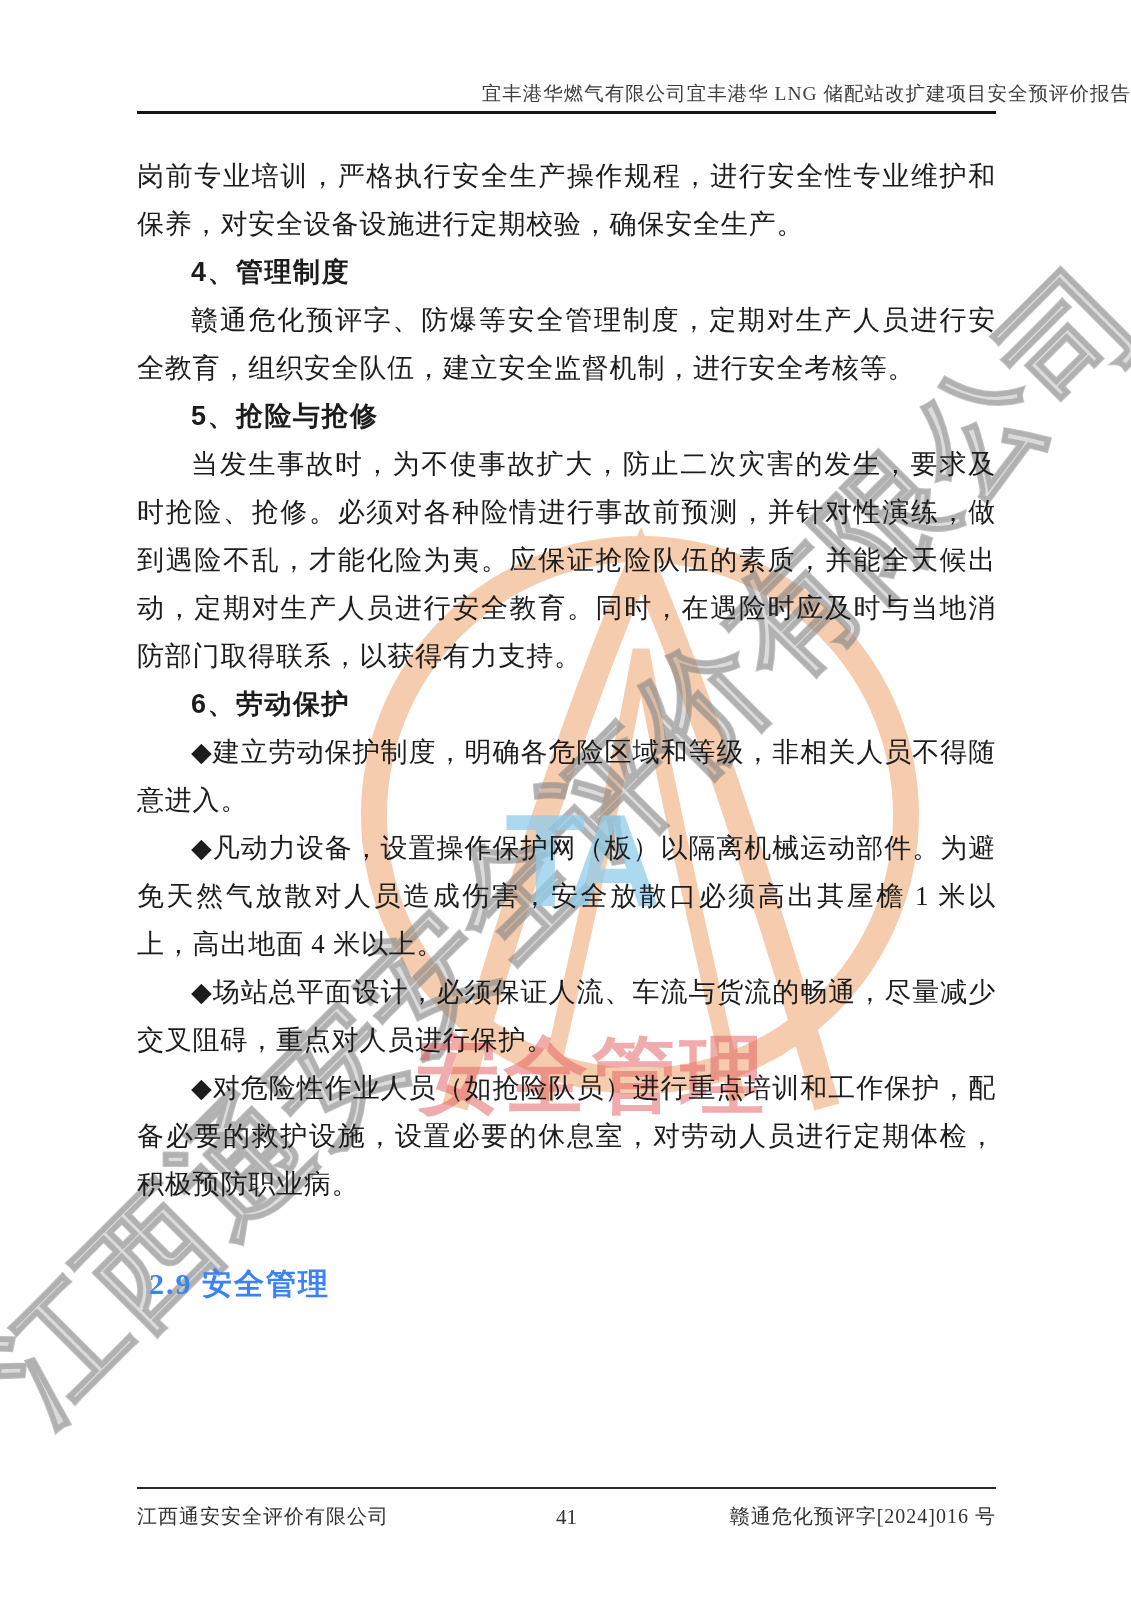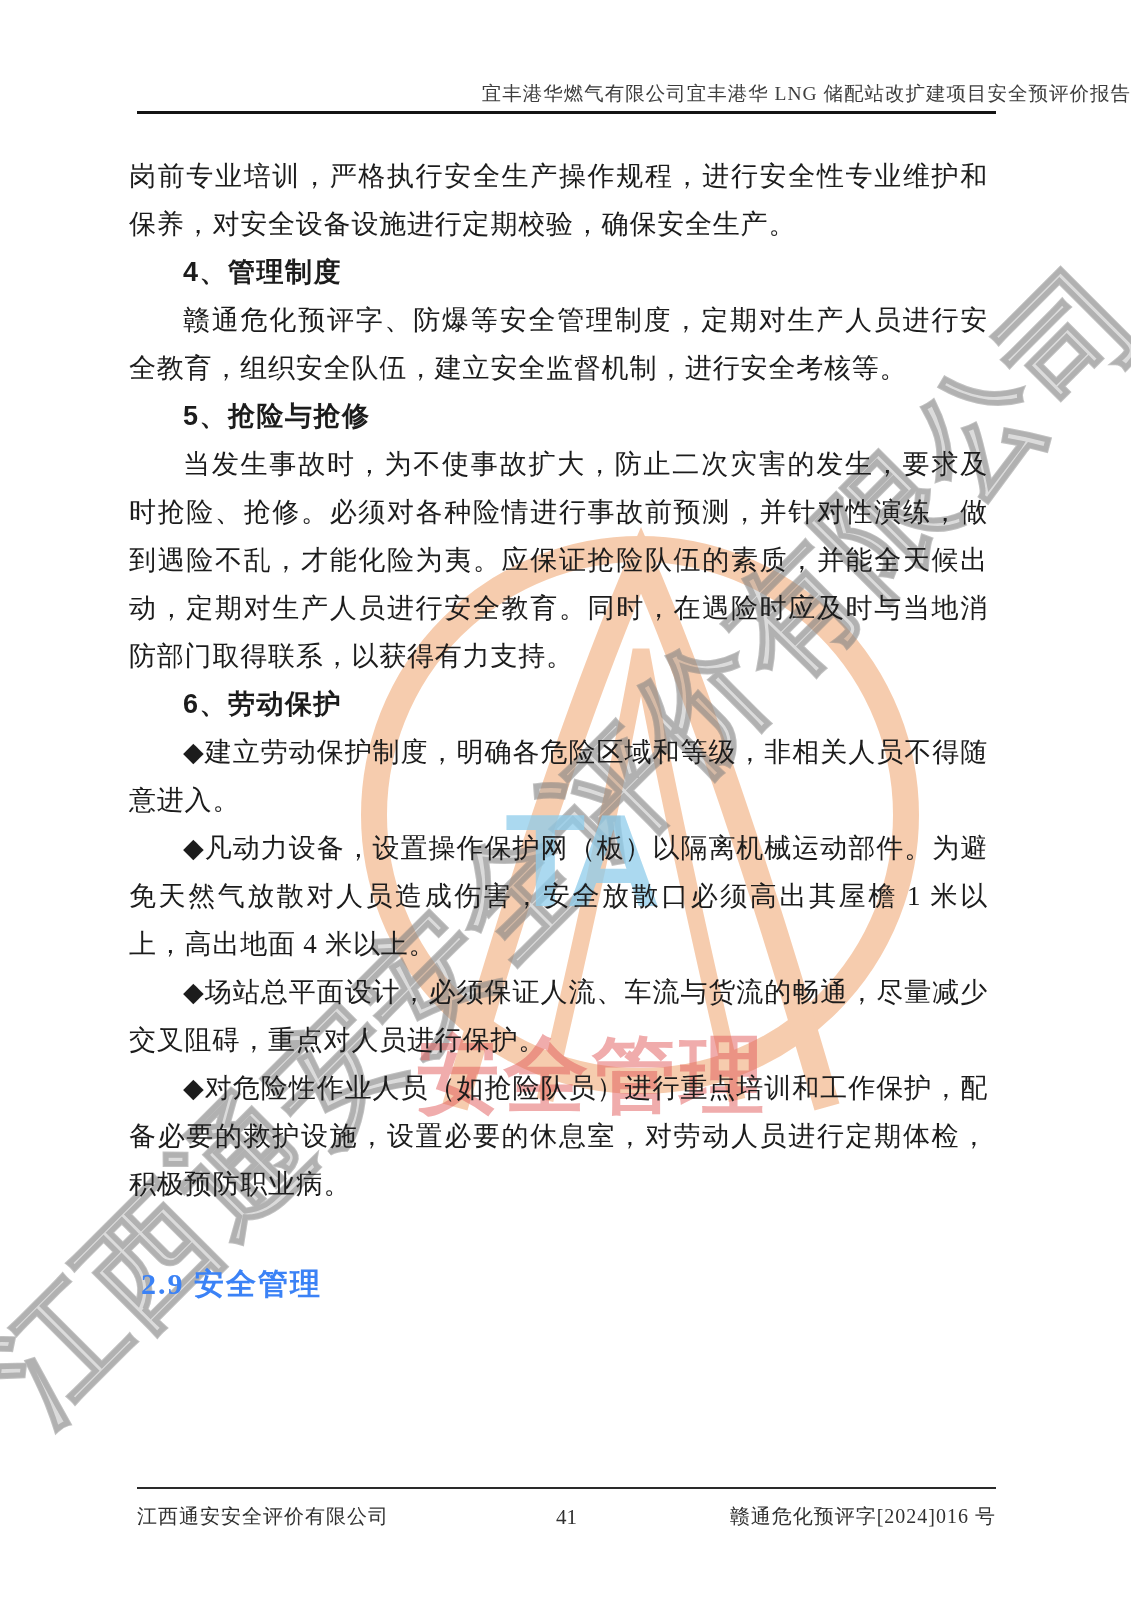--- a/index.html
+++ b/index.html
@@ -39,21 +39,21 @@
   .content{position:absolute;inset:0;z-index:1;}
   .hdr-title{
     position:absolute;top:80px;left:0;width:100%;
     text-align:right;font-size:19.5px;letter-spacing:1px;color:#3d3d3d;
   }
   .hdr-rule{
     position:absolute;top:111px;left:137px;width:859px;height:0;
     border-top:3.5px solid #141414;
   }
   .doc-body{
-    position:absolute;top:152px;left:129px;width:859px;
+    position:absolute;top:152px;left:137px;width:859px;
     font-size:27px;line-height:48px;letter-spacing:.8px;
     text-align:justify;text-justify:inter-ideograph;
   }
   .para{margin:0;text-indent:2em;}
   .para.no-indent{text-indent:0;}
   .sub-heading{
     margin:0;text-indent:2em;font-weight:bold;
     font-family:"Liberation Sans","DejaVu Sans",sans-serif;
     letter-spacing:1.5px;
   }

